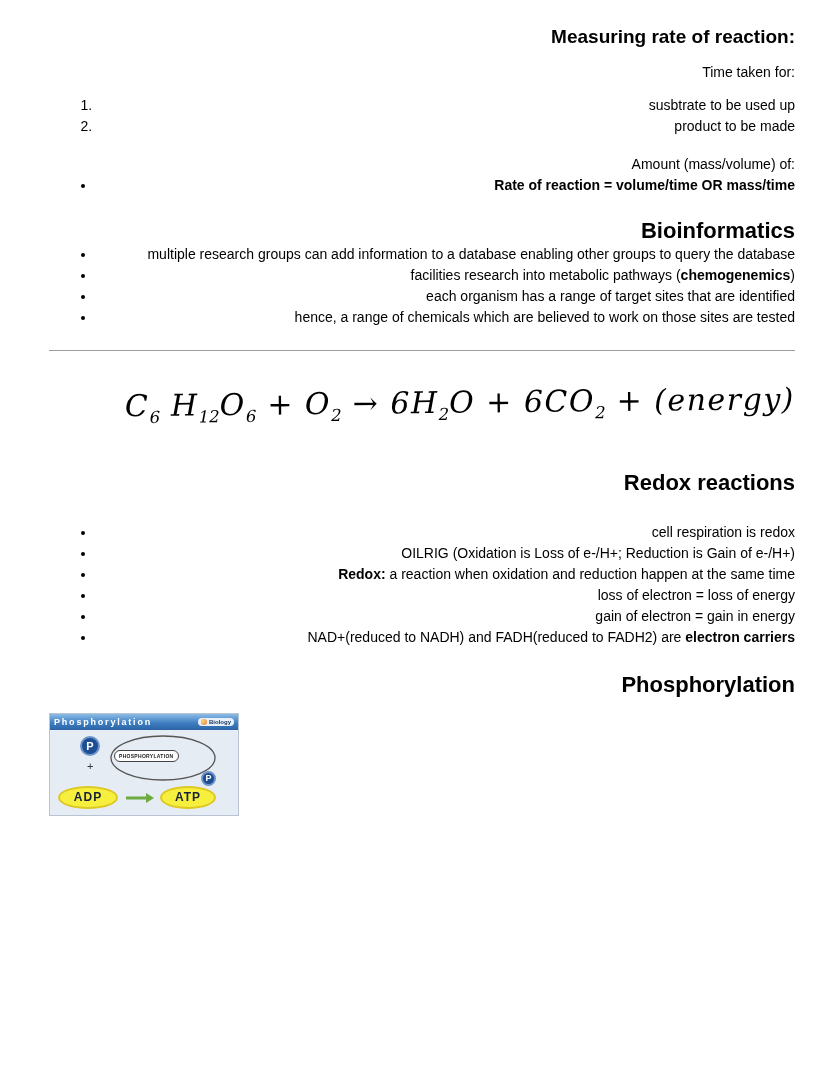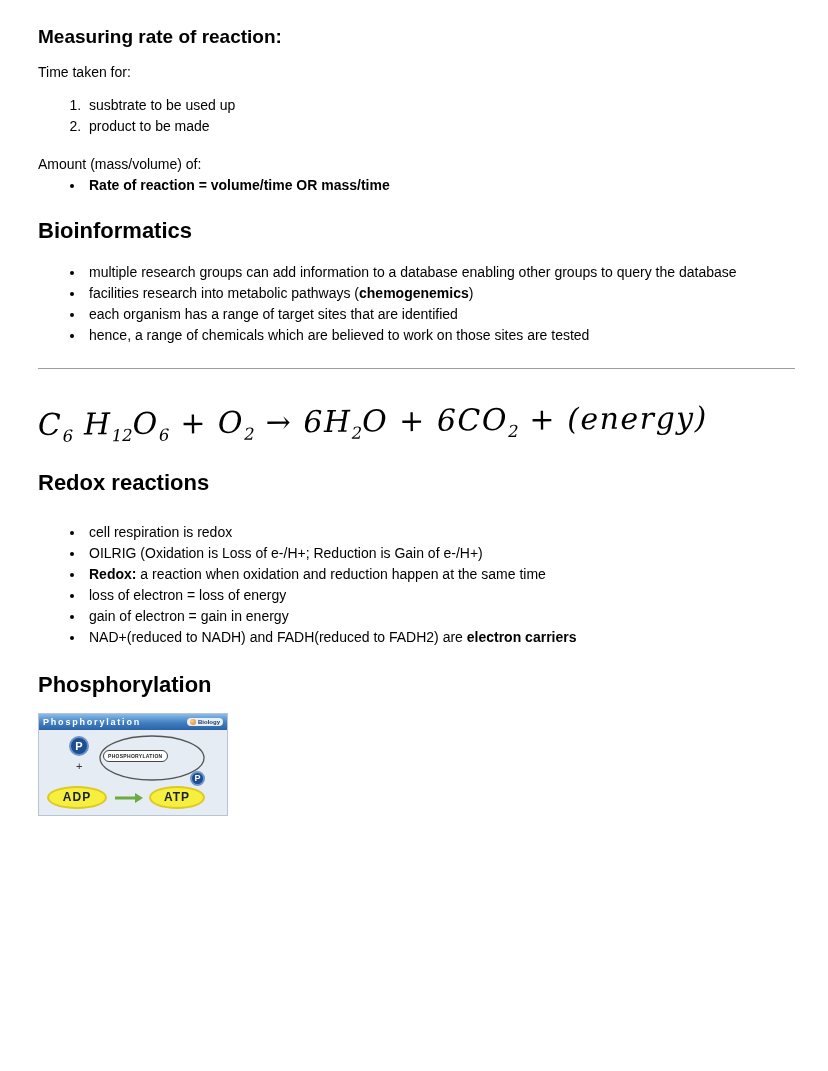--- a/index.html
+++ b/index.html
@@ -5,38 +5,38 @@
   * { box-sizing: border-box; }
   html, body { margin: 0; padding: 0; }
   body {
     width: 828px; height: 1071px;
     background: #ffffff;
     color: #000000;
     font-family: "Liberation Sans", "DejaVu Sans", sans-serif;
     font-size: 14px;
     overflow: hidden;
   }
-  .page { padding: 26px 33px 0 38px; width: 828px; }
+  .page { padding: 26px 33px 0 49px; width: 828px; text-align: right; }
 
   h1, h2, h3 { margin: 0; font-weight: bold; line-height: 1.2; color: #000; }
   h3.rate-heading { font-size: 19px; }
   h2 { font-size: 22px; }
   h2.bio { margin-top: 22px; }
-  h2.redox { margin-top: 24px; }
+  h2.redox { margin-top: 42px; }
   h2.phos { margin-top: 24px; }
   h1.doc-h1 { font-size: 30px; margin-top: 22px; }
 
   p { margin: 0; line-height: 1.5; }
   p.intro { margin-top: 13px; }
   p.amount-intro { margin-top: 17px; }
 
   ol, ul { margin: 0; padding-left: 47px; line-height: 1.5; }
   ol.list-block { margin-top: 12px; }
   ul.rule-list { margin-top: 0; }
-  ul.bio-list { margin-top: 18px; }
+  ul.bio-list { }
   ul.redox-list { margin-top: 25px; }
   ul.phos-list { margin-top: 13px; }
   li { padding-left: 4px; }
 
   .b { font-weight: bold; }
   .highlight { background: #f9cb9c; }
 
   hr.divider { border: none; border-top: 1px solid #9e9e9e; margin: 22px 0 0 0; }
 
   .equation {

